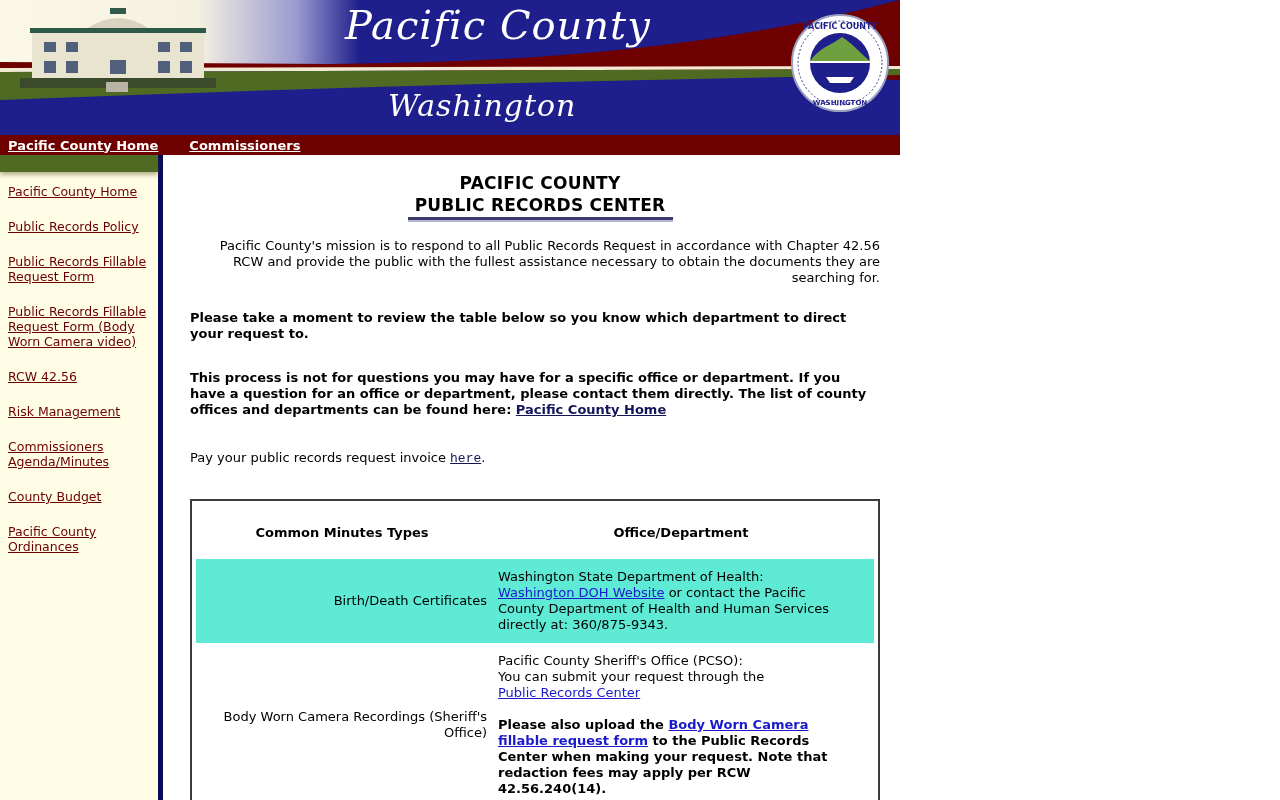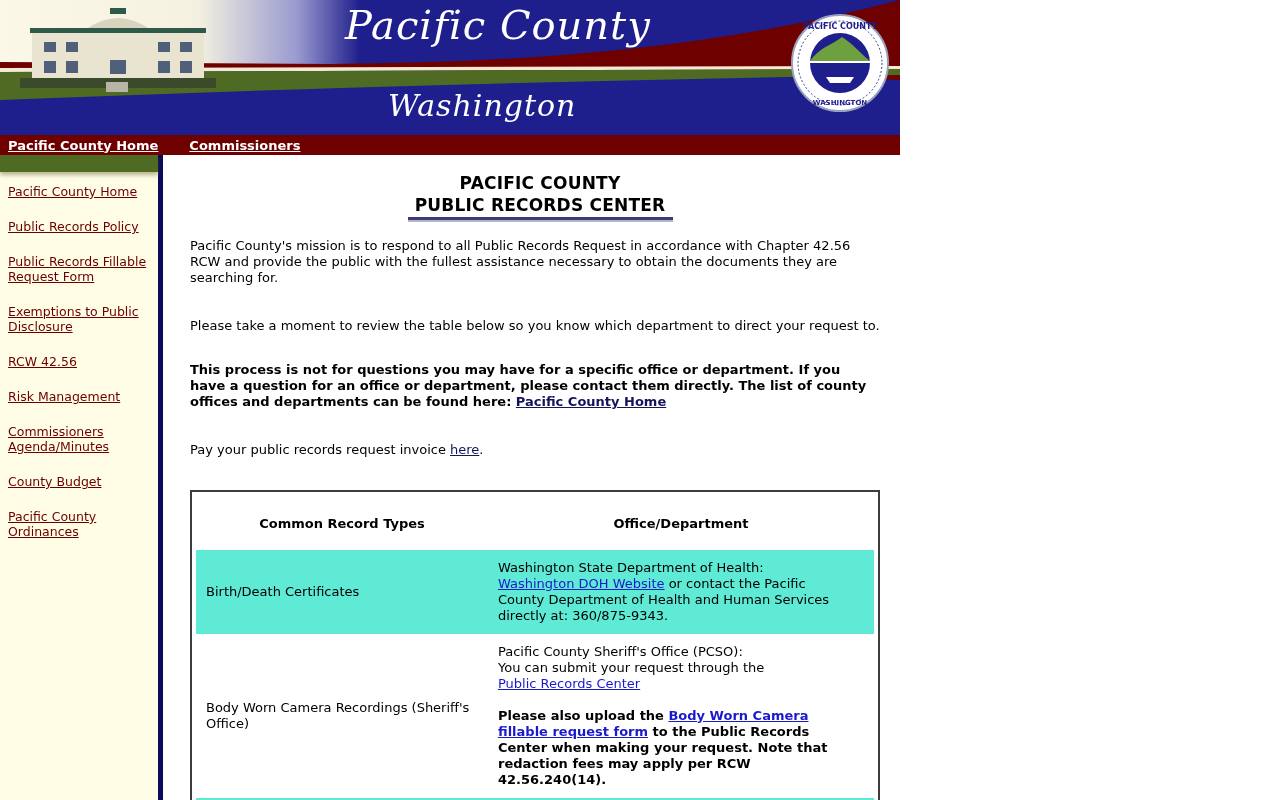--- a/index.html
+++ b/index.html
@@ -23,34 +23,34 @@
   .sidebar ul { list-style: none; margin: 0; padding: 12px 0 0 8px; }
   .sidebar li { margin-bottom: 20px; line-height: 15px; }
   .sidebar a { color: #6b0000; text-decoration: underline; font-size: 12.5px; }
 
   .main { width: 737px; padding: 0 0 0 27px; box-sizing: border-box; }
   .title-block { text-align: center; margin-top: 17px; margin-left: -10px; }
   .title-line { font-weight: bold; font-size: 17px; line-height: 22px; letter-spacing: 0.2px; }
   .title-rule { width: 265px; height: 3px; margin: 1px auto 0; background: #3c3c6e; border-bottom: 2px solid #b4b4d0; }
 
   .para { margin: 0; line-height: 16px; font-size: 13px; width: 690px; }
-  .p1 { margin-top: 16px; }
-  .p2 { margin-top: 32px; font-weight: normal; }
+  .p1 { margin-top: 16px; text-align: right; }
+  .p2 { margin-top: 24px; font-weight: bold; }
   .p3 { margin-top: 28px; font-weight: bold; }
   .p4 { margin-top: 32px; }
   .para a { color: #14145a; }
-  .p4 a { color: #14145a; }
+  .p4 a { color: #14145a; font-family: Liberation Mono, monospace; }
 
   
   .records { margin-top: 32px; width: 690px; border: 2px solid #3c3c3c; box-sizing: border-box; padding: 4px 4px 0 4px; }
   .records table { width: 100%; border-collapse: collapse; }
   .records th { font-weight: bold; font-size: 13px; height: 52px; text-align: center; }
   .records th.c1 { width: 290px; }
   .records td { vertical-align: middle; font-size: 13px; line-height: 16px; }
-  .records td.type { padding-left: 10px; }
+  .records td.type { padding-left: 10px; text-align: right; }
   .records td.dept { padding: 10px 20px 10px 10px; }
   .records tr.shade td { background: #5eead4; }
   .records a { color: #1a1acc; }
   .records .bold { font-weight: bold; }
   .records .bold a { color: #1a1acc; }
 </style>
 </head>
 <body>
 
 <div class="page">
@@ -116,21 +116,21 @@
   </nav>
 
   <div class="layout">
 
     <aside class="sidebar">
       <div class="sidebar-bar"></div>
       <ul>
         <li><a href="#">Pacific County Home</a></li>
         <li><a href="#">Public Records Policy</a></li>
         <li><a href="#">Public Records Fillable Request Form</a></li>
-        <li><a href="#">Exemptions to Public Disclosure</a></li>
+        <li><a href="#">Public Records Fillable Request Form (Body Worn Camera video)</a></li>
         <li><a href="#">RCW 42.56</a></li>
         <li><a href="#">Risk Management</a></li>
         <li><a href="#">Commissioners Agenda/Minutes</a></li>
         <li><a href="#">County Budget</a></li>
         <li><a href="#">Pacific County Ordinances</a></li>
       </ul>
     </aside>
 
     <main class="main">
       <div class="title-block">
@@ -141,21 +141,21 @@
 
       <p class="para p1">Pacific County's mission is to respond to all Public Records Request in accordance with Chapter 42.56 RCW and provide the public with the fullest assistance necessary to obtain the documents they are searching for.</p>
       <p class="para p2">Please take a moment to review the table below so you know which department to direct your request to.</p>
       <p class="para p3"><span>This process is not for questions you may have for a specific office or department. If you have a question for an office or department, please contact them directly. The list of county offices and departments can be found here: </span><a href="#">Pacific County Home</a></p>
       <p class="para p4"><span>Pay your public records request invoice </span><a href="#">here</a><span>.</span></p>
 
       <div class="records">
         <table>
           <thead>
             <tr>
-              <th class="c1">Common Record Types</th>
+              <th class="c1">Common Minutes Types</th>
               <th>Office/Department</th>
             </tr>
           </thead>
           <tbody>
             <tr class="shade">
               <td class="type">Birth/Death Certificates</td>
               <td class="dept">
                 <span>Washington State Department of Health:</span><br>
                 <a href="#">Washington DOH Website</a><span> or contact the Pacific County Department of Health and Human Services directly at: 360/875-9343.</span>
               </td>

